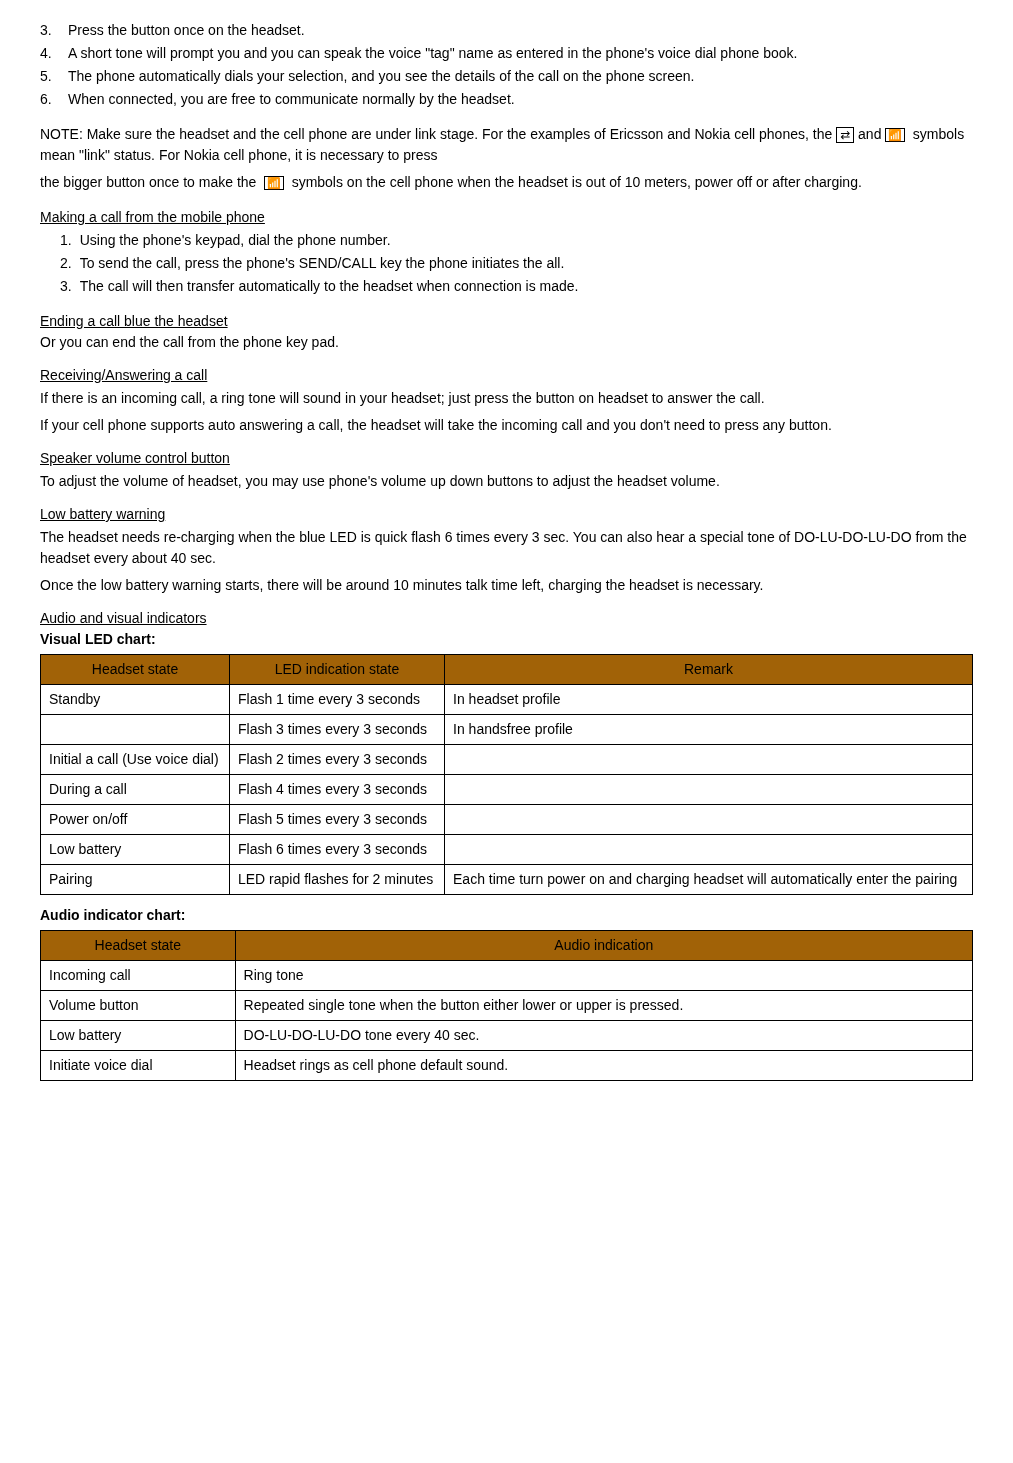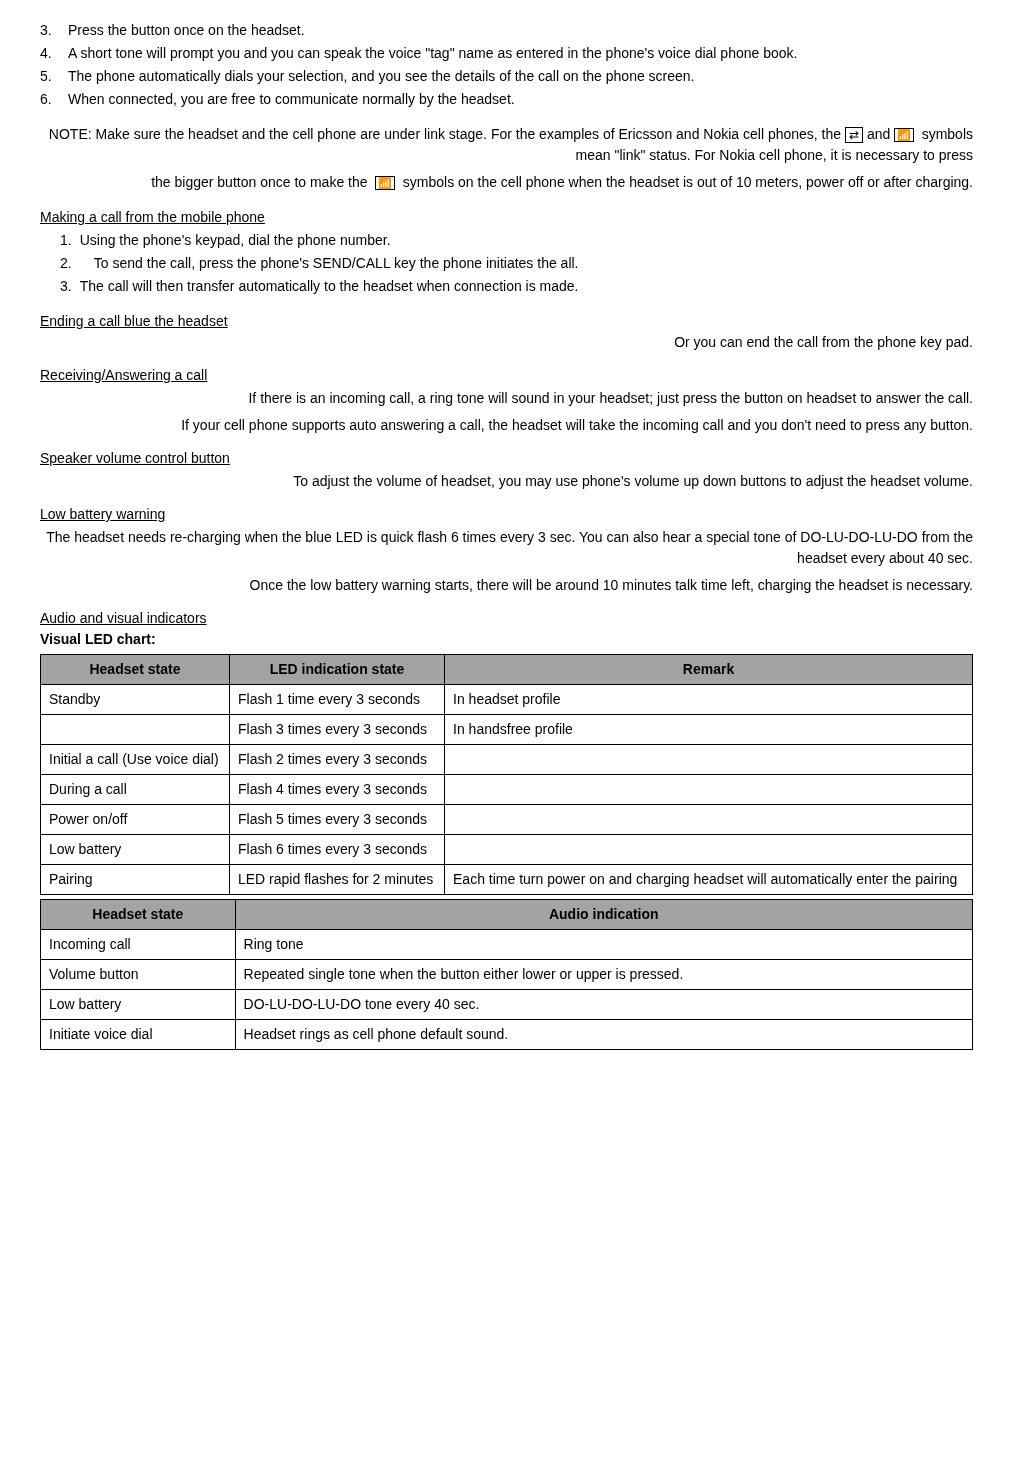--- a/index.html
+++ b/index.html
@@ -25,27 +25,27 @@
       width: 100%;
       margin-top: 4px;
     }
     table td, table th {
       border: 1px solid #000;
       padding: 4px 8px;
       vertical-align: top;
       font-size: 14px;
     }
     table th {
-      font-weight: bold;
-      background: #a3a3a3;
+      font-weight: normal;
+      background: #a16207;
       margin-top: 20px;
     }
     .visual-led-title { font-weight: bold; margin-bottom: 2px; }
     .audio-indicator-title { font-weight: bold; margin: 10px 0 2px 0; }
-    p { margin-bottom: 6px; text-align: right; }
+    p { margin-bottom: 6px; }
   </style>
 </head>
 <body>
 
 <div class="section">
   <table style="border:none; width:auto; margin:0;">
     <tbody id="intro-list-body">
         <tr style="border: none;">
           <td style="border:none; vertical-align:top; padding: 0 8px 2px 0; width:28px;">3.</td>
           <td style="border:none; padding:0 0 2px 0;">Press the button once on the headset.</td>
@@ -73,29 +73,29 @@
 
 <div id="sections-container">
     <div style="margin-bottom: 12px;"><span class="section-heading">Making a call from the mobile phone</span><br><table style="border: none; width: auto; margin-top: 2px;">
         <tbody>
           <tr>
             <td style="border:none; vertical-align:top; padding:0 8px 2px 20px; width:28px;">1.</td>
             <td style="border:none; padding:0 0 2px 0;">Using the phone's keypad, dial the phone number.</td>
           </tr>
           <tr>
             <td style="border:none; vertical-align:top; padding:0 8px 2px 20px; width:28px;">2.</td>
-            <td style="border:none; padding:0 0 2px 0;text-align:right;">To send the call, press the phone's SEND/CALL key the phone initiates the all.</td>
+            <td style="border:none; padding:0 0 2px 0;">To send the call, press the phone's SEND/CALL key the phone initiates the all.</td>
           </tr>
           <tr>
             <td style="border:none; vertical-align:top; padding:0 8px 2px 20px; width:28px;">3.</td>
             <td style="border:none; padding:0 0 2px 0;">The call will then transfer automatically to the headset when connection is made.</td>
           </tr>
         </tbody>
       </table></div>
-    <div style="margin-bottom: 12px;"><span class="section-heading">Ending a call blue the headset</span><br><p style="margin-bottom: 6px; margin-left: 24px;">Or you can end the call from the phone key pad.</p></div>
+    <div style="margin-bottom: 12px;"><span class="section-heading">Ending a call blue the headset</span><br><p style="margin-bottom: 6px;">Or you can end the call from the phone key pad.</p></div>
     <div style="margin-bottom: 12px;"><span class="section-heading">Receiving/Answering a call</span><br><p style="margin-top: 2px; margin-bottom: 6px;">If there is an incoming call, a ring tone will sound in your headset; just press the button on headset to answer the call.</p><p>If your cell phone supports auto answering a call, the headset will take the incoming call and you don't need to press any button.</p></div>
     <div style="margin-bottom: 12px;"><span class="section-heading">Speaker volume control button</span><br><p style="margin-top: 2px;">To adjust the volume of headset, you may use phone's volume up down buttons to adjust the headset volume.</p></div>
     <div style="margin-bottom: 12px;"><span class="section-heading">Low battery warning</span><br><p style="margin-top: 2px; margin-bottom: 6px;">The headset needs re-charging when the blue LED is quick flash 6 times every 3 sec. You can also hear a special tone of DO-LU-DO-LU-DO from the headset every about 40 sec.</p><p>Once the low battery warning starts, there will be around 10 minutes talk time left, charging the headset is necessary.</p></div>
   </div>
 
 <div class="table-section">
   <div>
     <span class="section-heading">Audio and visual indicators</span>
   </div>
   <div class="visual-led-title">Visual LED chart:</div>
@@ -138,20 +138,21 @@
           <td>Flash 6 times every 3 seconds</td>
           <td></td>
         </tr>
         <tr>
           <td>Pairing</td>
           <td>LED rapid flashes for 2 minutes</td>
           <td>Each time turn power on and charging headset will automatically enter the pairing</td>
         </tr>
       </tbody>
   </table>
+  <div class="audio-indicator-title">Audio indicator chart:</div>
   <table id="audio-table">
     <thead id="audio-thead">
         <tr>
           <th>Headset state</th>
           <th>Audio indication</th>
         </tr>
       </thead>
     <tbody id="audio-tbody">
         <tr>
           <td>Incoming call</td>

